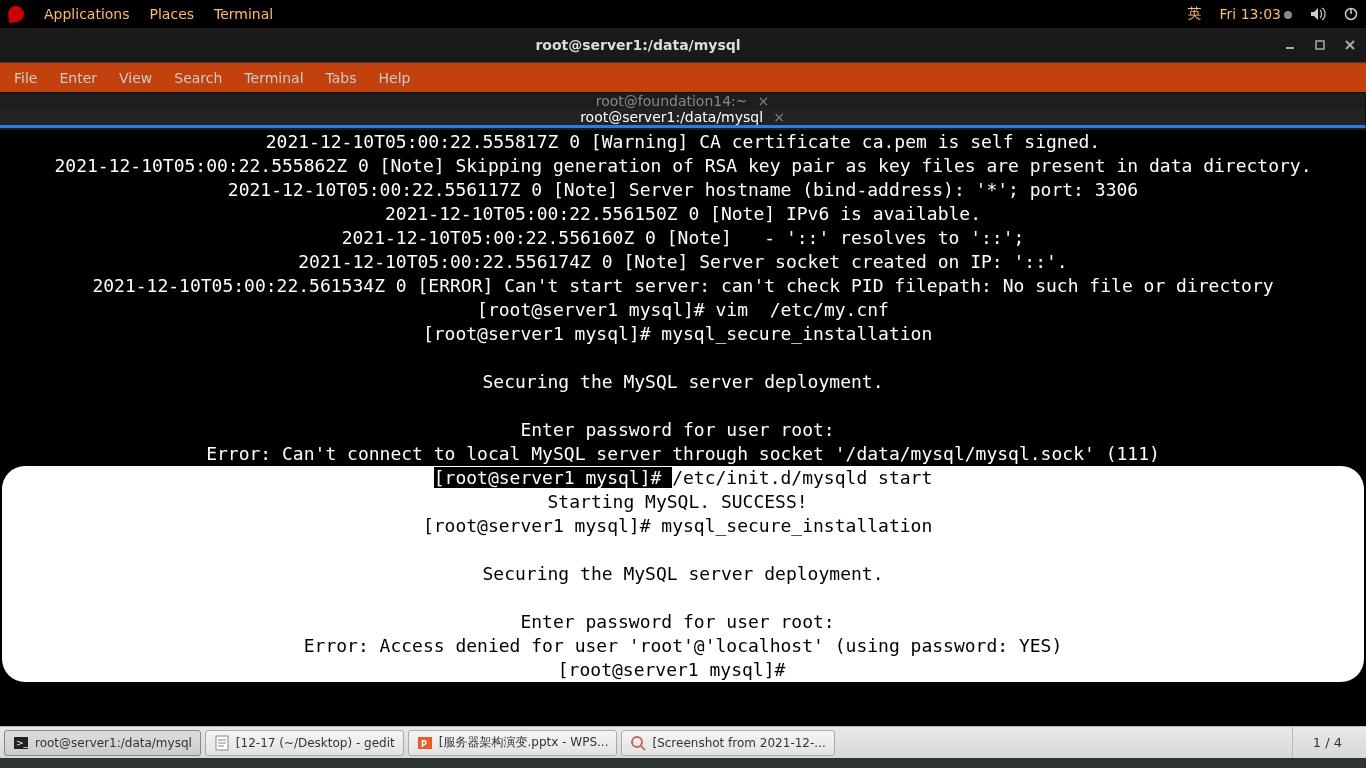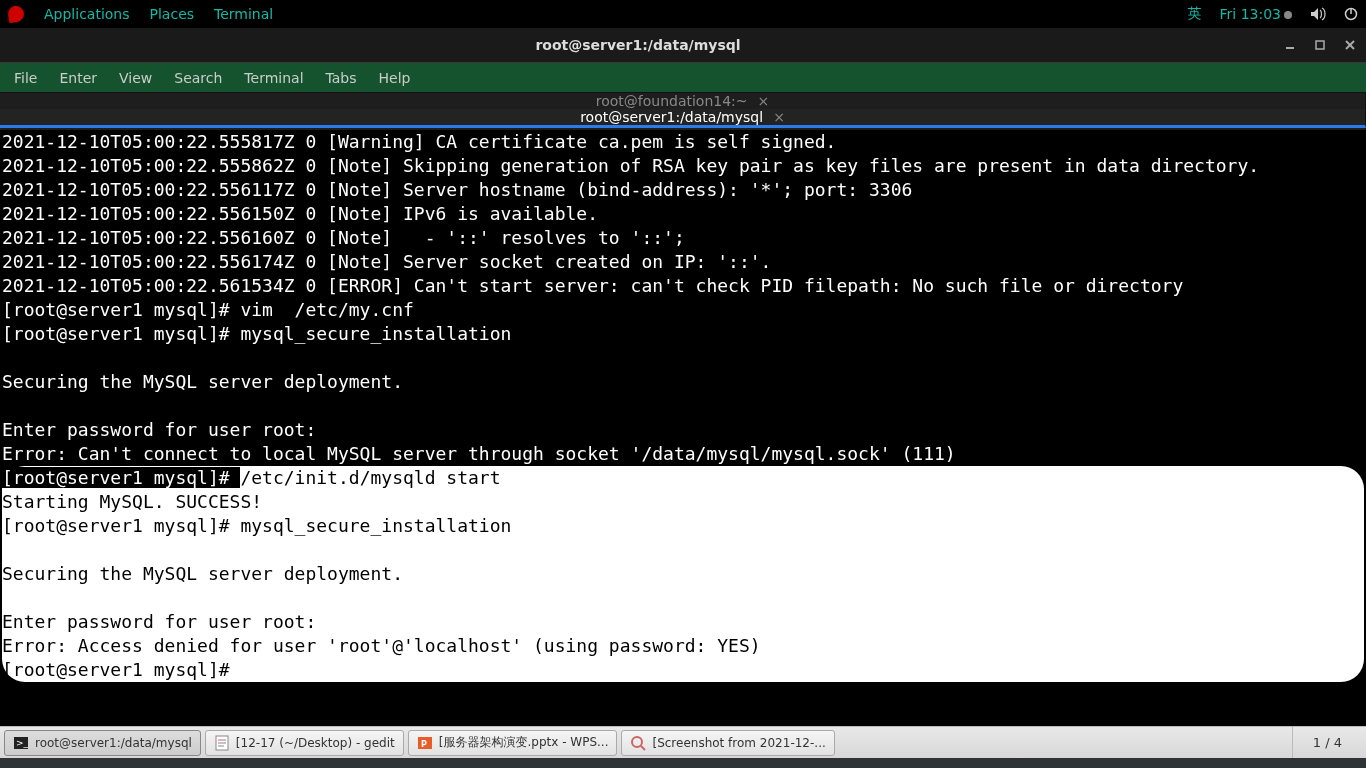--- a/index.html
+++ b/index.html
@@ -7,21 +7,21 @@
   width: 1366px; height: 768px;
   font-family: "DejaVu Sans", sans-serif;
   background: #2e3436;
   overflow: hidden;
   font-size: 14px;
   color: #d3d7cf;
 }
 .top-panel {
   height: 27px;
   background: #000;
-  color: #14b8a6;
+  color: #fdba74;
   display: flex;
   align-items: center;
   padding: 0 8px;
   font-size: 14px;
 }
 .top-panel .left { display: flex; align-items: center; gap: 20px; }
 .top-panel .right { margin-left: auto; display: flex; align-items: center; gap: 18px; }
 .redhat-icon { width: 16px; height: 16px; background: #cc0000; border-radius: 50% 50% 50% 0; transform: rotate(-10deg);}
 .panel-item { cursor: pointer; }
 .dot-icon { width:8px; height:8px; background:#888; border-radius:50%; display:inline-block; vertical-align:middle; margin-left:3px;}
@@ -30,21 +30,21 @@
   background: #1a1a1a;
   display: flex;
   align-items: center;
   padding: 0 8px;
   border-top: 1px solid #000;
 }
 .titlebar .title { flex:1; text-align:center; color:#ddd; font-size:14px; font-weight:bold;}
 .win-btn { width:16px; height:16px; margin-left: 14px; color:#aaa; cursor:pointer; display:flex; align-items:center; justify-content:center; font-size:12px;}
 .menubar {
   height: 30px;
-  background: #14532d;
+  background: #c2410c;
   display: flex;
   align-items: center;
   padding: 0 4px;
   gap: 2px;
   border-top:1px solid #3a3a3a;
 }
 .menubar .menu-item { padding: 4px 10px; color:#ccc; cursor:pointer; font-size:14px; }
 .tabbar {
   height: 38px;
   background: #1e1e1e;
@@ -72,20 +72,21 @@
   background:#000;
   color:#fff;
   font-family:"DejaVu Sans Mono","Courier New",monospace;
   font-size:18px;
   line-height:24px;
   padding: 0 2px;
   height: 596px;
   white-space: pre-wrap;
   word-break: break-all;
   position:relative;
+  text-align:center;
 }
 .hl-block {
   background:#fff; color:#000;
   display:block;
   border-radius:23px;
 }
 .hl-inline { background:#fff; color:#000; }
 .cursor {
   display:inline-block; width:10px; height:20px;
   border:1px solid #fff; vertical-align:text-bottom;

